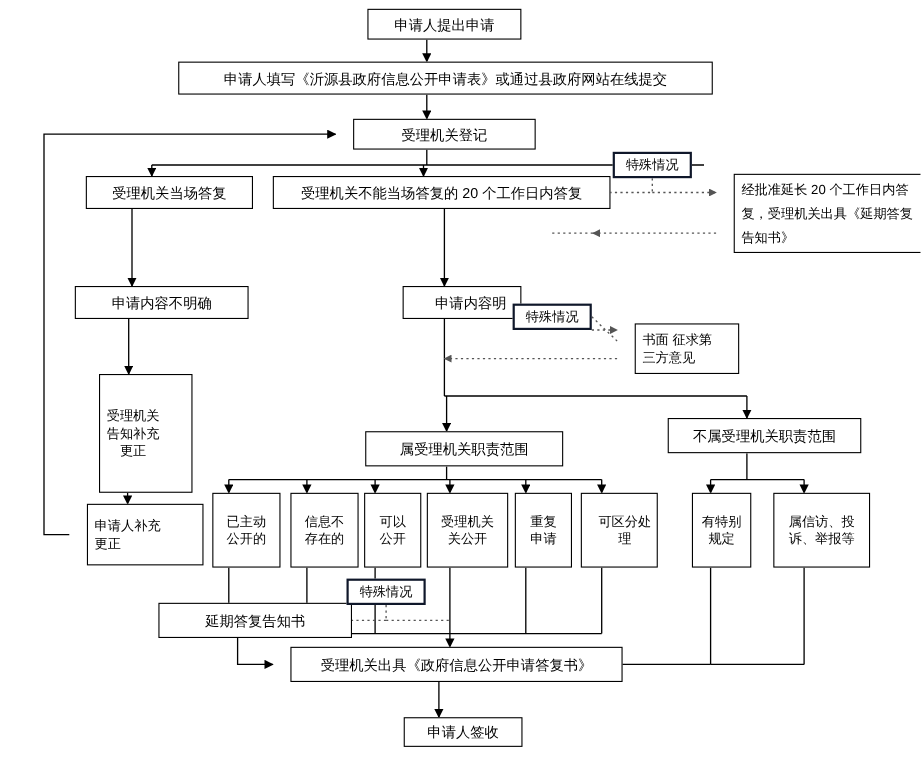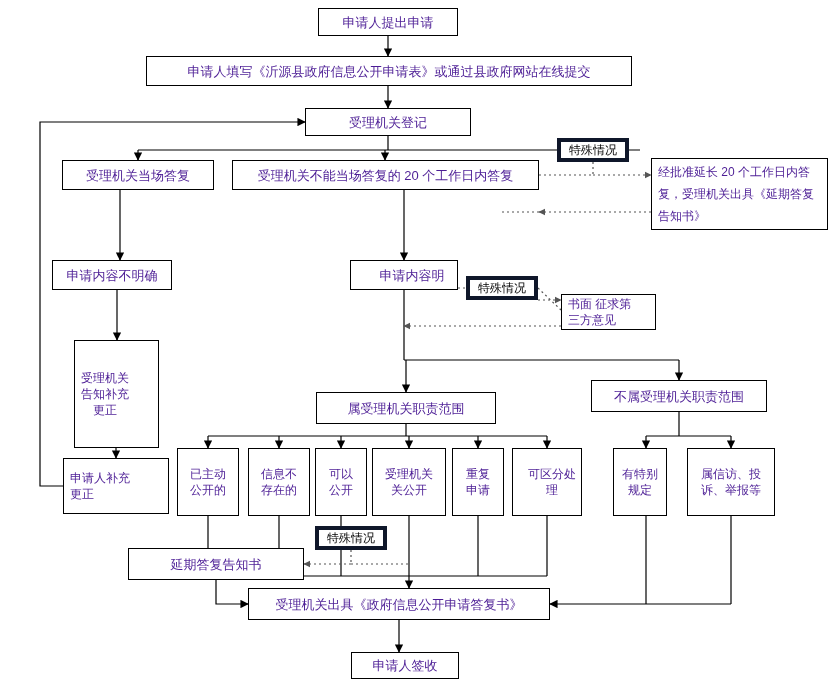--- a/index.html
+++ b/index.html
@@ -15,39 +15,40 @@
     width: 837px;
     height: 688px;
     background: #ffffff;
     overflow: hidden;
   }
   .node {
     position: absolute;
     box-sizing: border-box;
     border: 1px solid #000000;
     background: #ffffff;
-    color: #4c1d95;
+    color: #000000;
     font-size: 13px;
     line-height: 17px;
     display: flex;
     align-items: center;
     justify-content: center;
     text-align: center;
     padding: 2px 4px;
     white-space: pre-line;
     z-index: 3;
+    margin-left: 16px;
   }
   .node.small {
     font-size: 12px;
     line-height: 16px;
   }
   .label {
     position: absolute;
     box-sizing: border-box;
-    border: 4px solid #0f172a;
+    border: 2px solid #0f172a;
     background: #ffffff;
     color: #000000;
     font-size: 12px;
     line-height: 15px;
     display: flex;
     align-items: center;
     justify-content: center;
     text-align: center;
     z-index: 4;
   }
@@ -156,23 +157,23 @@
       <path d="M 351 564 L 409 564"></path>
     </g>
   </svg>
 
   <div class="node" style="left:318px;top:8px;width:140px;height:28px;">申请人提出申请</div>
   <div class="node" style="left:146px;top:56px;width:486px;height:30px;">申请人填写《沂源县政府信息公开申请表》或通过县政府网站在线提交</div>
   <div class="node" style="left:305px;top:108px;width:166px;height:28px;">受理机关登记</div>
   <div class="node" style="left:62px;top:160px;width:152px;height:30px;">受理机关当场答复</div>
   <div class="node" style="left:232px;top:160px;width:307px;height:30px;">受理机关不能当场答复的 20 个工作日内答复</div>
   <div class="node small" style="left:651px;top:158px;width:177px;height:72px;text-align:left;justify-content:flex-start;padding:4px 6px;line-height:22px;">经批准延长 20 个工作日内答复，受理机关出具《延期答复告知书》</div>
-  <div class="node" style="left:52px;top:260px;width:120px;height:30px;">申请内容不明确</div>
+  <div class="node" style="left:52px;top:260px;width:158px;height:30px;">申请内容不明确</div>
   <div class="node" style="left:350px;top:260px;width:108px;height:30px;padding-left:20px;">申请内容明</div>
-  <div class="node small" style="left:561px;top:294px;width:95px;height:36px;text-align:left;justify-content:flex-start;padding:4px 6px;">书面 征求第
+  <div class="node small" style="left:561px;top:294px;width:95px;height:46px;text-align:left;justify-content:flex-start;padding:4px 6px;">书面 征求第
 三方意见</div>
   <div class="node small" style="left:74px;top:340px;width:85px;height:108px;text-align:center;justify-content:flex-start;padding:6px;">受理机关
 告知补充
 更正</div>
   <div class="node small" style="left:63px;top:458px;width:106px;height:56px;text-align:left;justify-content:flex-start;padding:4px 6px;">申请人补充
 更正</div>
   <div class="node" style="left:316px;top:392px;width:180px;height:32px;">属受理机关职责范围</div>
   <div class="node" style="left:591px;top:380px;width:176px;height:32px;">不属受理机关职责范围</div>
   <div class="node small" style="left:248px;top:448px;width:62px;height:68px;">信息不
 存在的</div>

